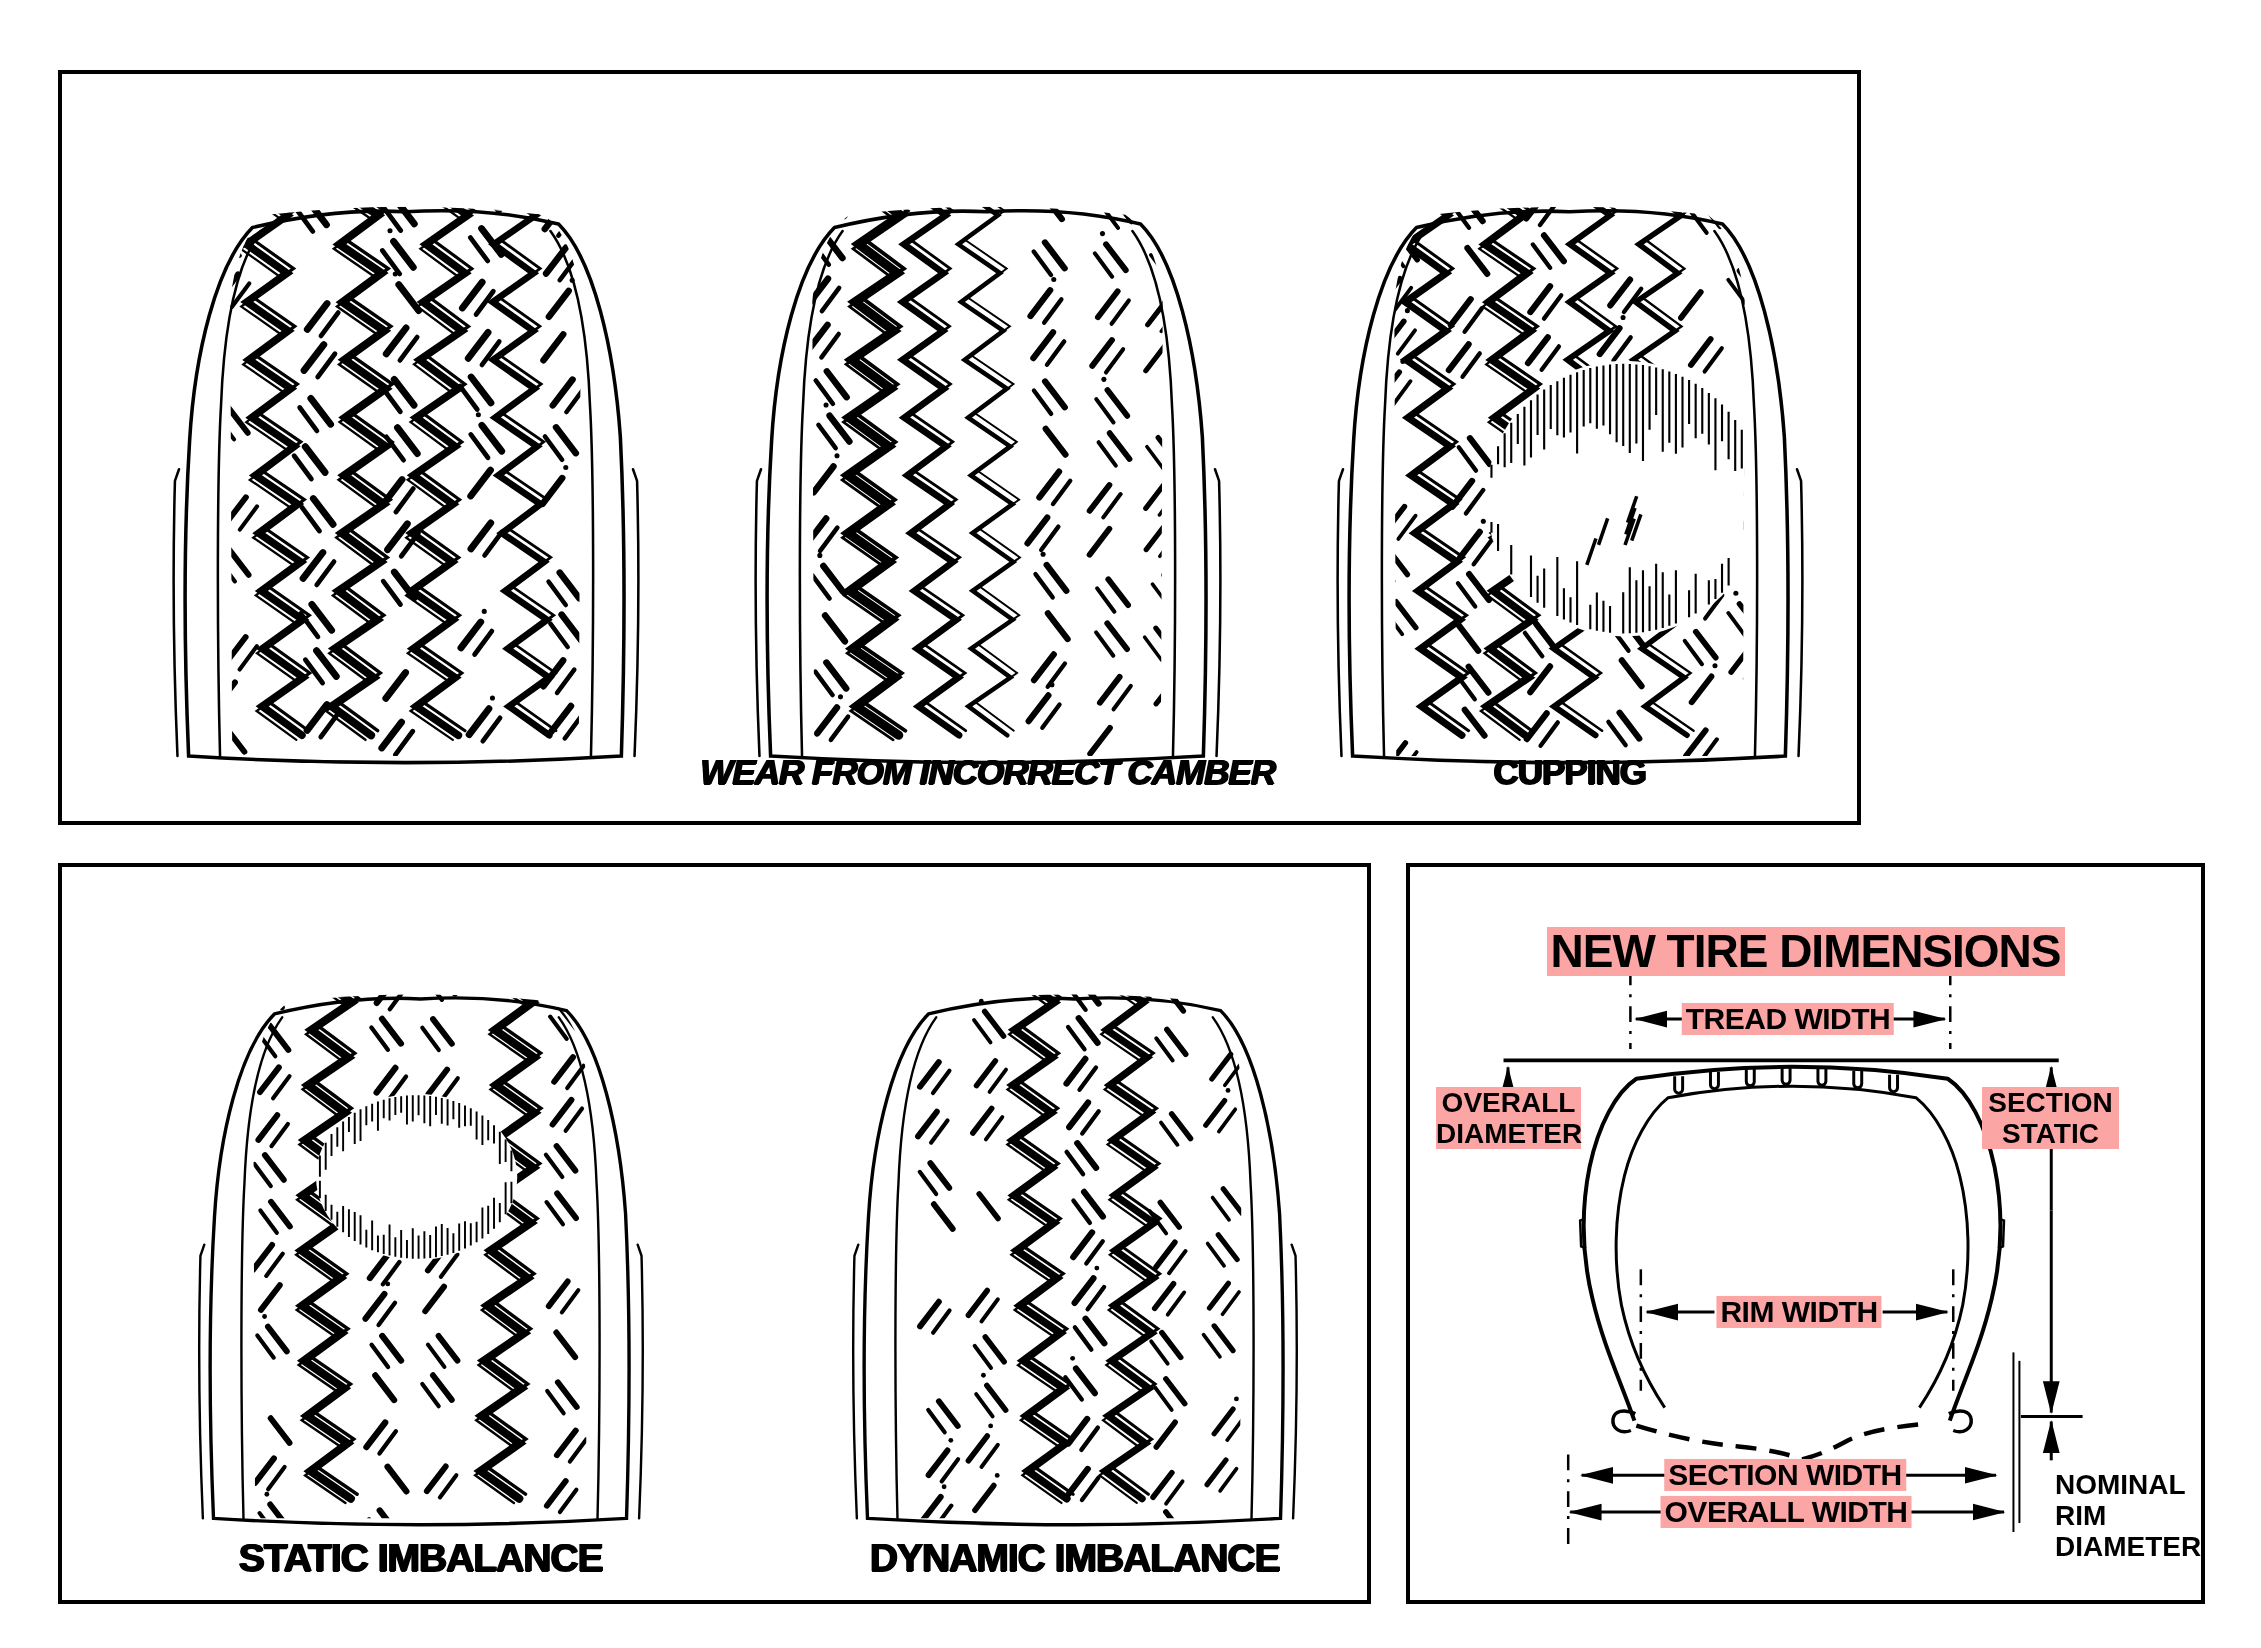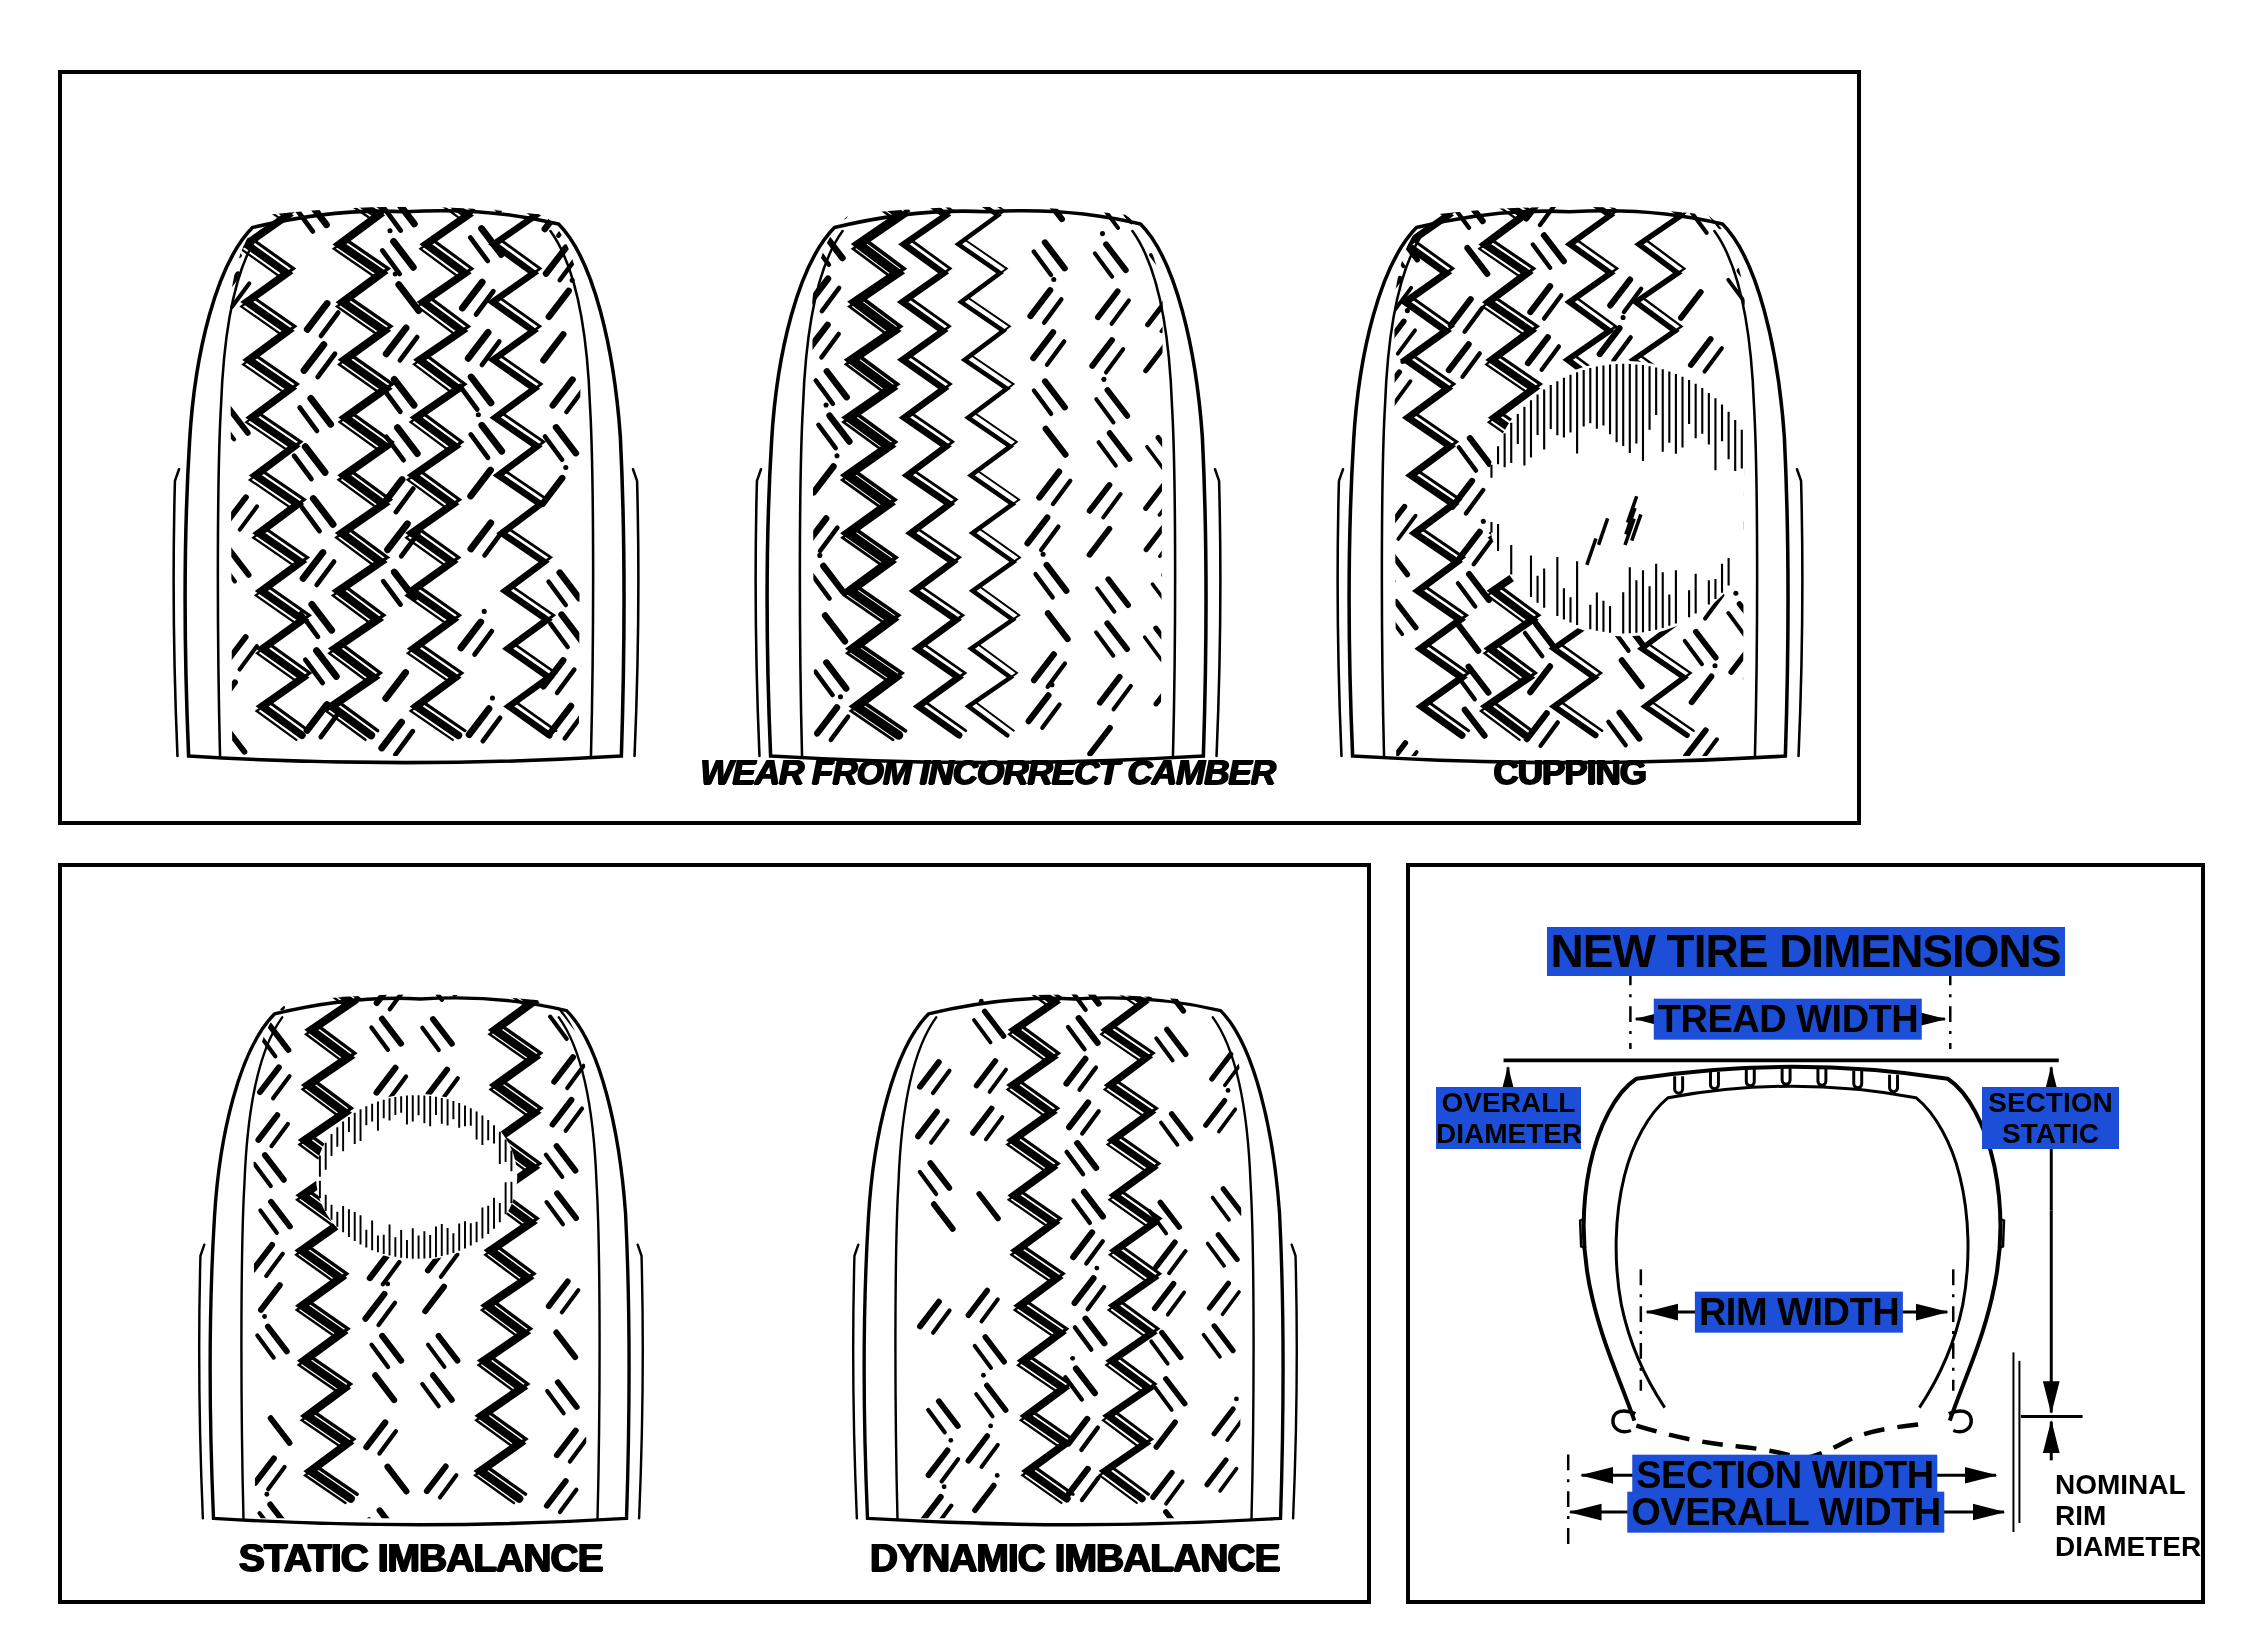--- a/index.html
+++ b/index.html
@@ -10,23 +10,23 @@
   .panel-imbalance{left:58px;top:863px;width:1305px;height:733px;}
   .panel-dimensions{left:1406px;top:863px;width:791px;height:733px;}
   .tire-fig{position:absolute;margin:0;}
   .tire-fig svg{display:block;width:100%;height:auto;}
   .tire-caption{position:absolute;left:50%;transform:translateX(-50%);white-space:nowrap;
       font-weight:bold;font-size:35px;letter-spacing:-1px;
       text-shadow:1.2px 0 0 #000,-0.7px 0 0 #000,0 0.5px 0 #000;}
   .panel-imbalance .tire-caption{font-size:39px;}
   .dim-svg{position:absolute;left:0;top:0;width:791px;height:733px;}
   .dim-label{position:absolute;font-weight:bold;line-height:1.07;text-align:center;
-      background:#1d4ed8;padding:0 4px;white-space:nowrap;}
+      background:#fca5a5;padding:0 4px;white-space:nowrap;}
   .dim-title{left:50%;top:60px;transform:translateX(-50%);font-size:46px;letter-spacing:-1px;}
-  .dim-small{font-size:38px;letter-spacing:-0.5px;}
+  .dim-small{font-size:30px;letter-spacing:-0.5px;}
   .dim-center{transform:translate(-50%,-50%);}
   .dim-multi{white-space:normal;line-height:31px;font-size:28px;padding:0;}
   .dim-nominal{text-align:left;line-height:31px;font-size:28px;background:transparent;margin-left:28px;}
 </style>
 </head>
 <body>
 
 <div class="page">
 
   <section class="panel panel-wear">

